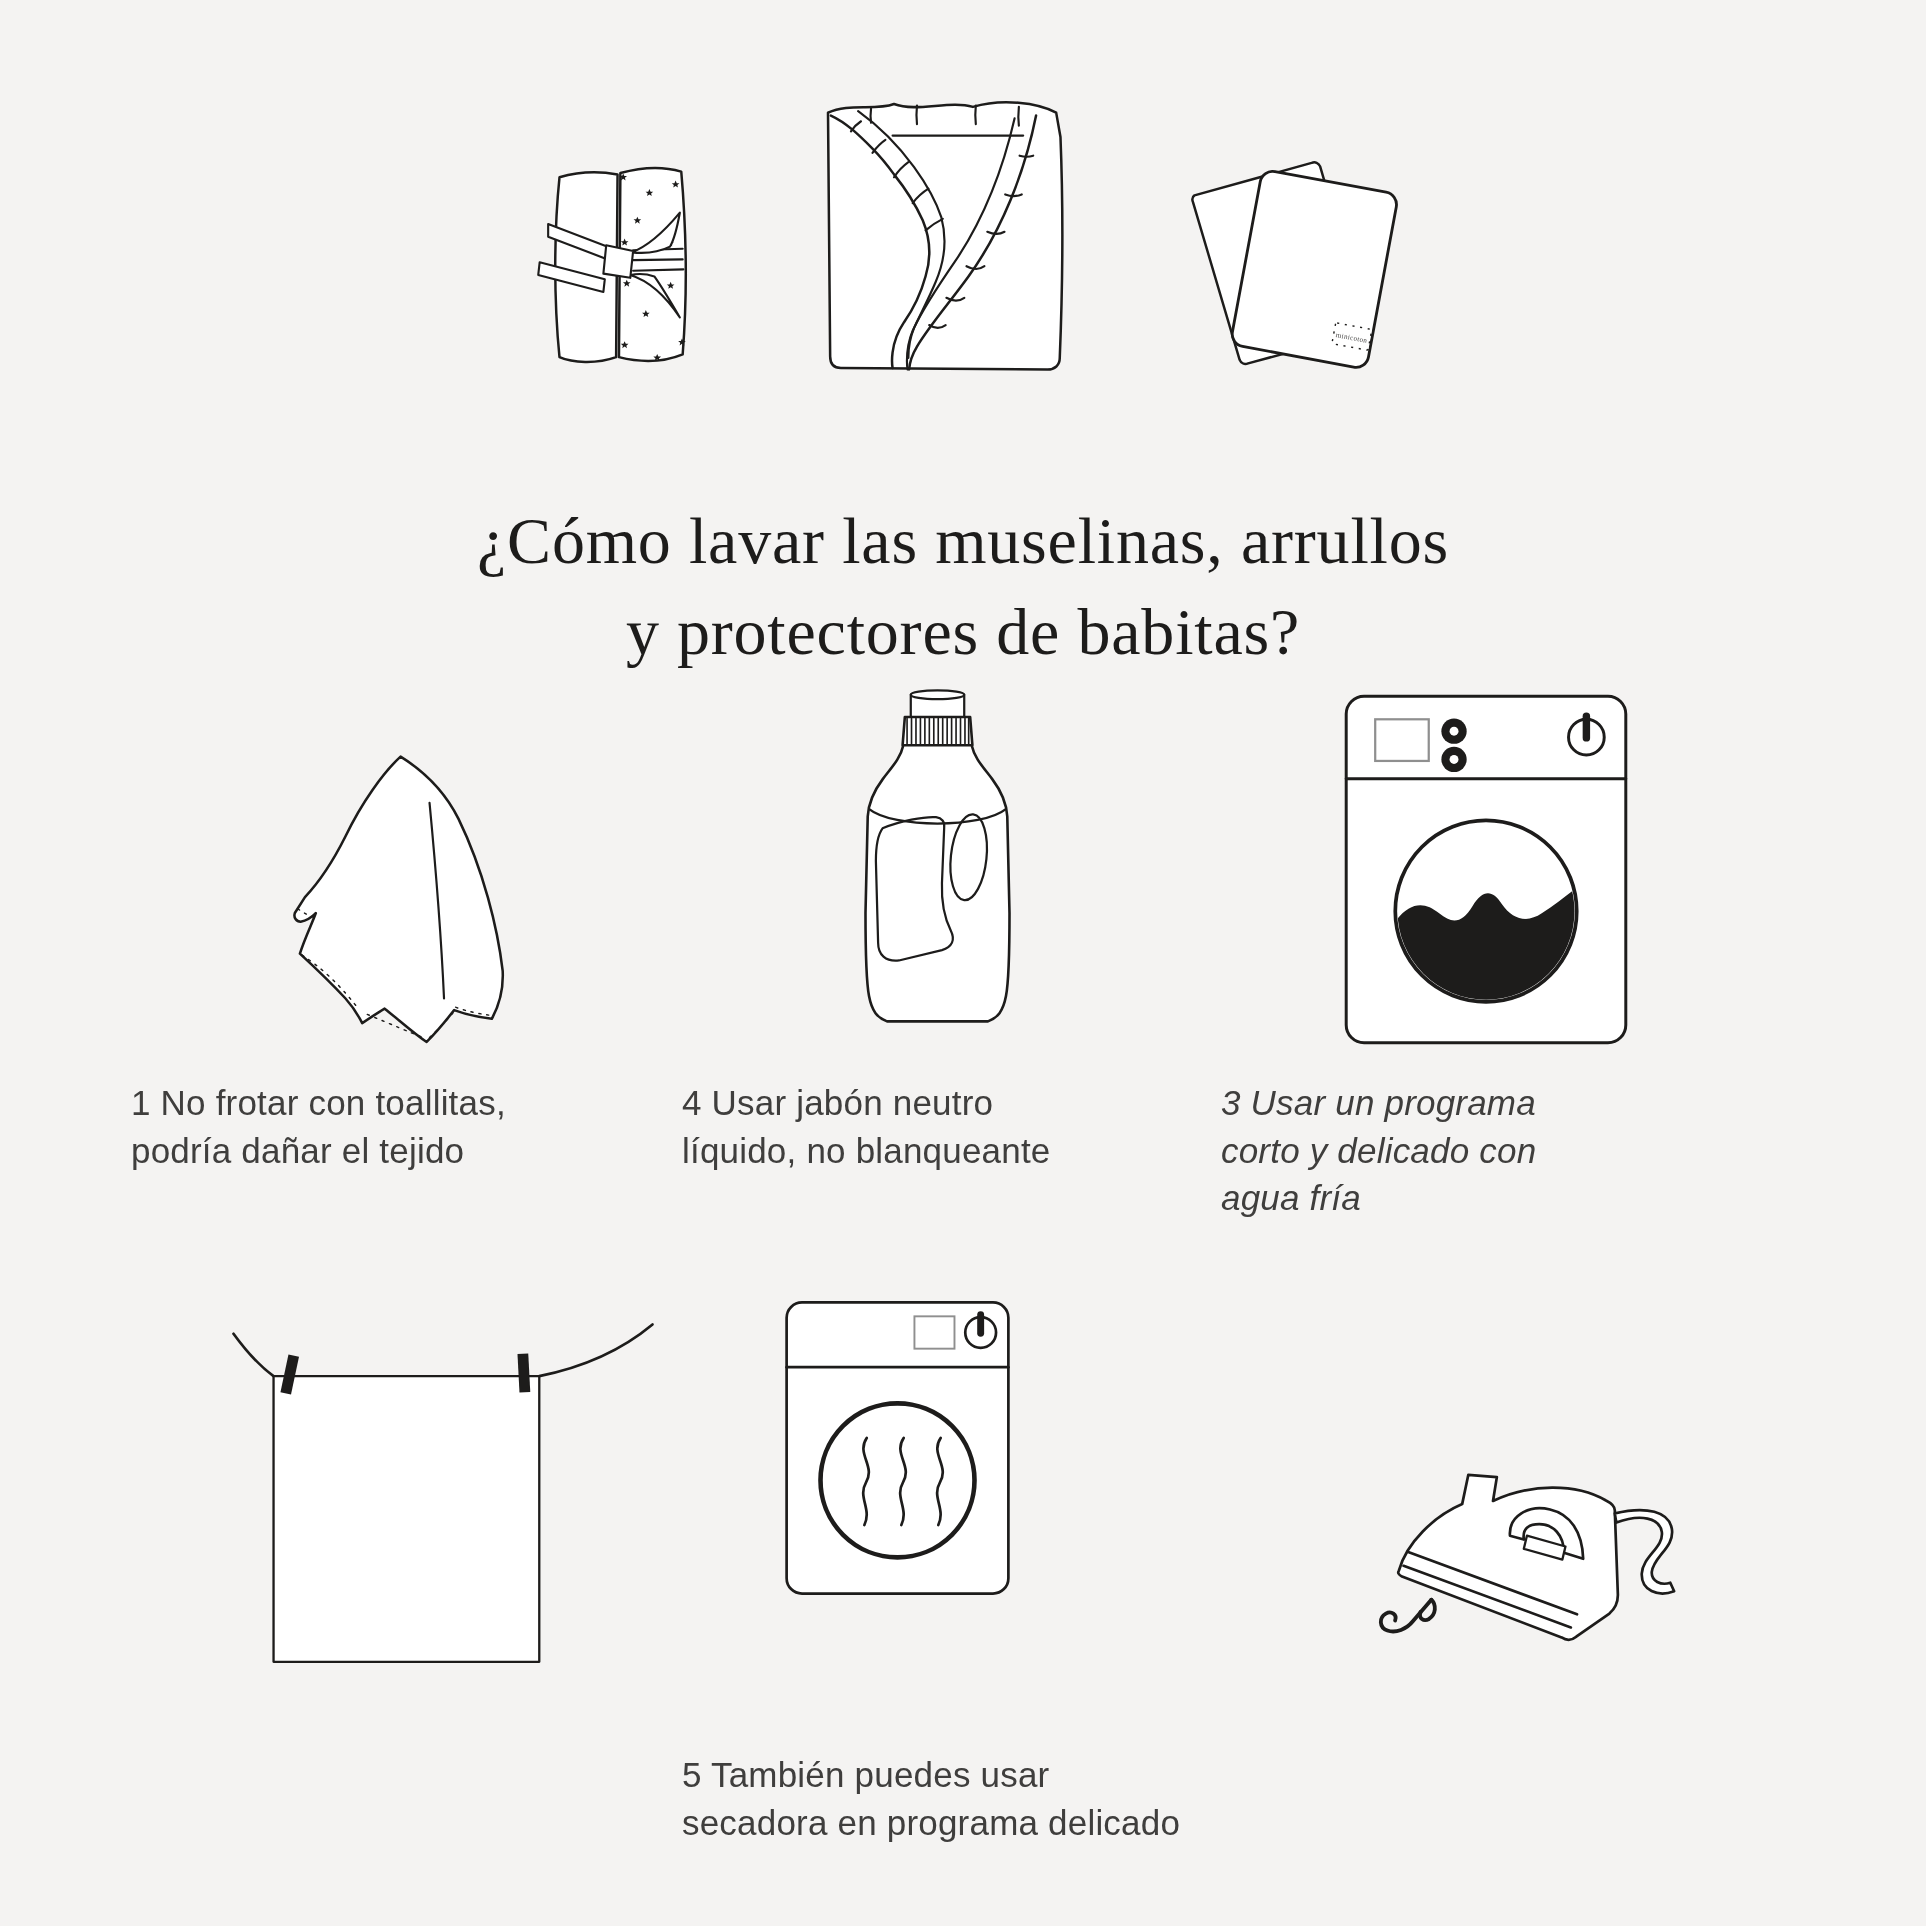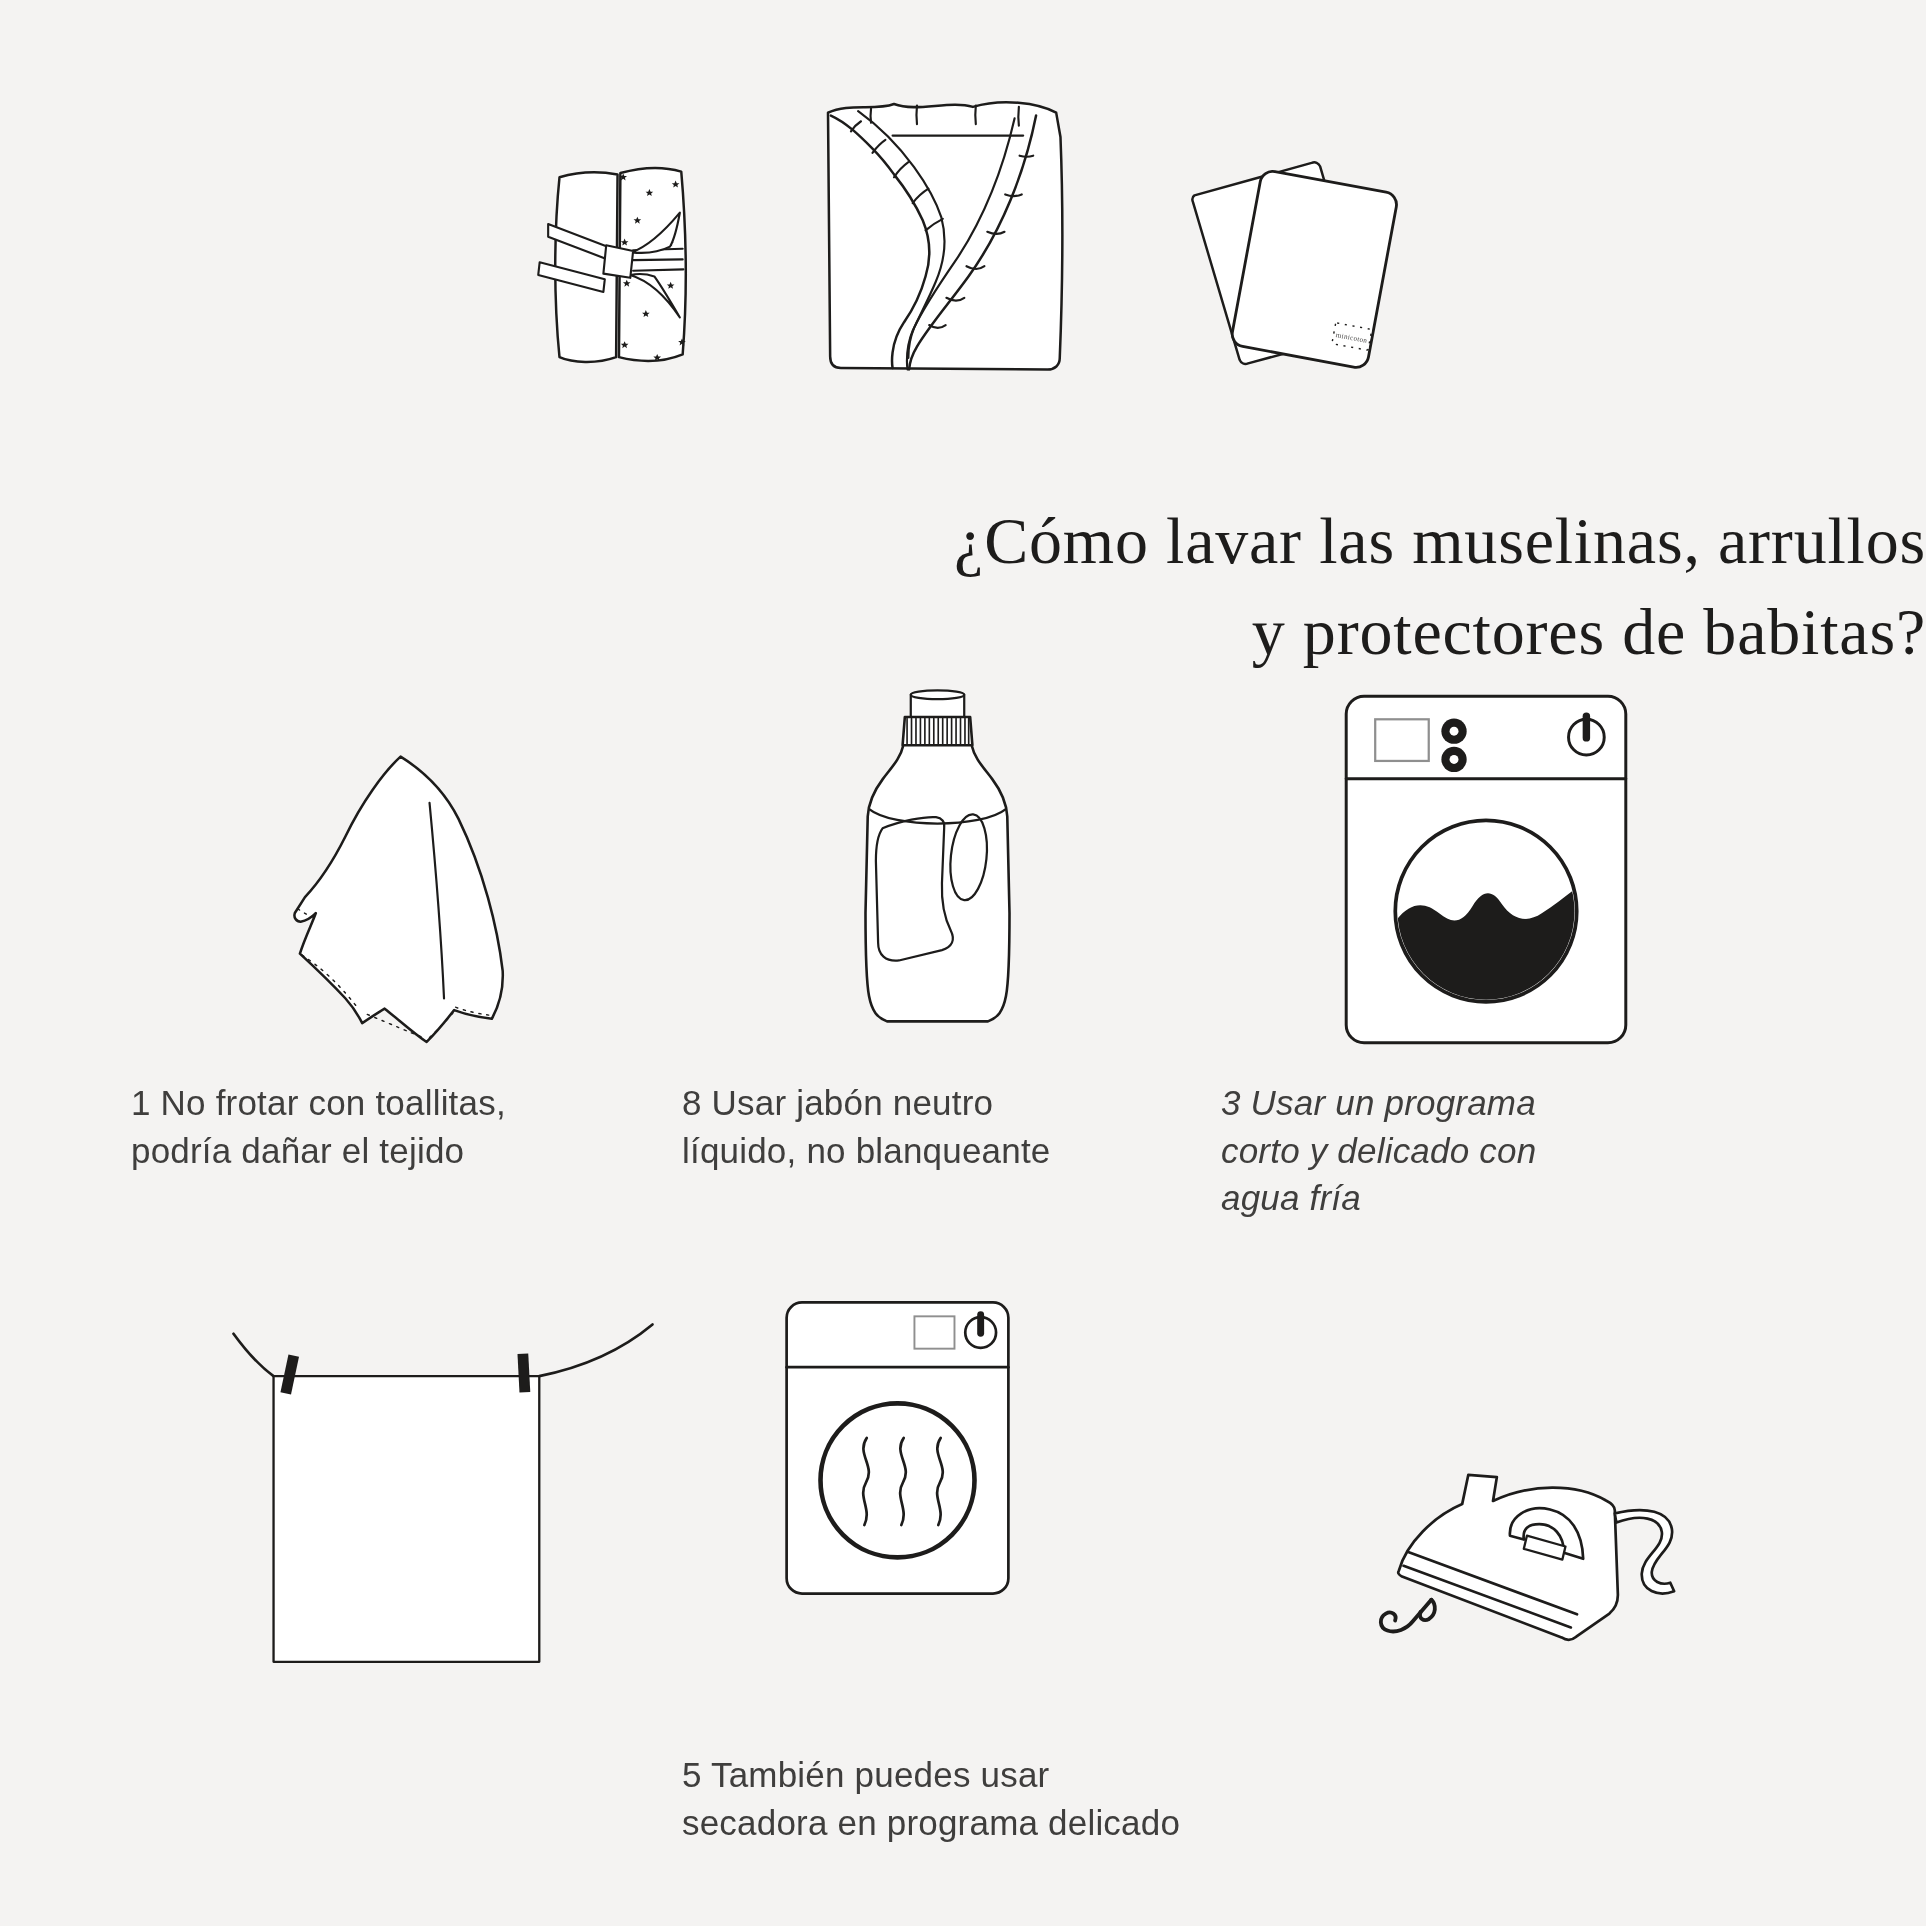--- a/index.html
+++ b/index.html
@@ -2,21 +2,21 @@
 <html style="--background: #f4f3f2; --ink: #1d1c1b; --caption: #3f3e3d; --panel: #ffffff; --soft_stroke: #8f8f8f;font-size:12.3px"><head>
 <meta charset="utf-8">
 <style>
   html,body{margin:0;padding:0;}
   body{width:1926px;height:1926px;font-family:"Liberation Sans",sans-serif;}
   #canvas{position:relative;width:1926px;height:1926px;background:var(--background);overflow:hidden;}
   .abs{position:absolute;}
   .title{
     position:absolute;left:0;top:495px;width:1926px;
     font-family:"Liberation Serif",serif;font-size:66px;line-height:1.38;
-    color:var(--ink);text-align:right;white-space:pre-line;font-weight:400;letter-spacing:0.8px;
+    color:var(--ink);text-align:center;white-space:pre-line;font-weight:400;letter-spacing:0.8px;
   }
   .cap{
     position:absolute;width:539px;text-align:left;
     font-size:35px;line-height:1.36;color:var(--caption);
     white-space:pre-line;letter-spacing:0.2px;font-weight:300;
   }
   svg{display:block;}
   
   .o{stroke:var(--ink);fill:var(--panel);stroke-linejoin:round;stroke-linecap:round;}
   .l{stroke:var(--ink);fill:none;stroke-linejoin:round;stroke-linecap:round;}
@@ -155,21 +155,21 @@
         <circle class="l" stroke-width="4" cx="330" cy="62" r="24"></circle>
         <line class="l" stroke-width="10" x1="330" y1="34" x2="330" y2="63"></line>
       </g>
       <circle class="o" stroke-width="5" cx="195" cy="296" r="122"></circle>
       <path class="k" clip-path="url(#wdoor)" d="M73,310 C92,284 112,282 132,299 C150,314 163,312 177,289 C190,268 203,266 216,286 C231,308 251,312 270,299 C288,287 303,275 320,262 L320,420 L73,420 Z"></path>
     </svg>
   </div>
 
   <div class="cap" style="left:131px;top:1079px;">1 No frotar con toallitas,
 podría dañar el tejido</div>
-  <div class="cap" style="left:682px;top:1079px;">8 Usar jabón neutro
+  <div class="cap" style="left:682px;top:1079px;">4 Usar jabón neutro
 líquido, no blanqueante</div>
   <div class="cap" style="left:1221px;top:1079px;font-style:italic;">3 Usar un programa
 corto y delicado con
 agua fría</div>
 
   <div class="abs" style="left:227px;top:1306px;">
     <svg width="432" height="362" viewBox="0 0 560 470">
       <path class="l" stroke-width="3.5" d="M8,36 C24,58 42,78 60,91"></path>
       <path class="l" stroke-width="3.5" d="M405,91 C470,78 516,54 552,24"></path>
       <rect class="o" stroke-width="3" x="60" y="91" width="345" height="371"></rect>

